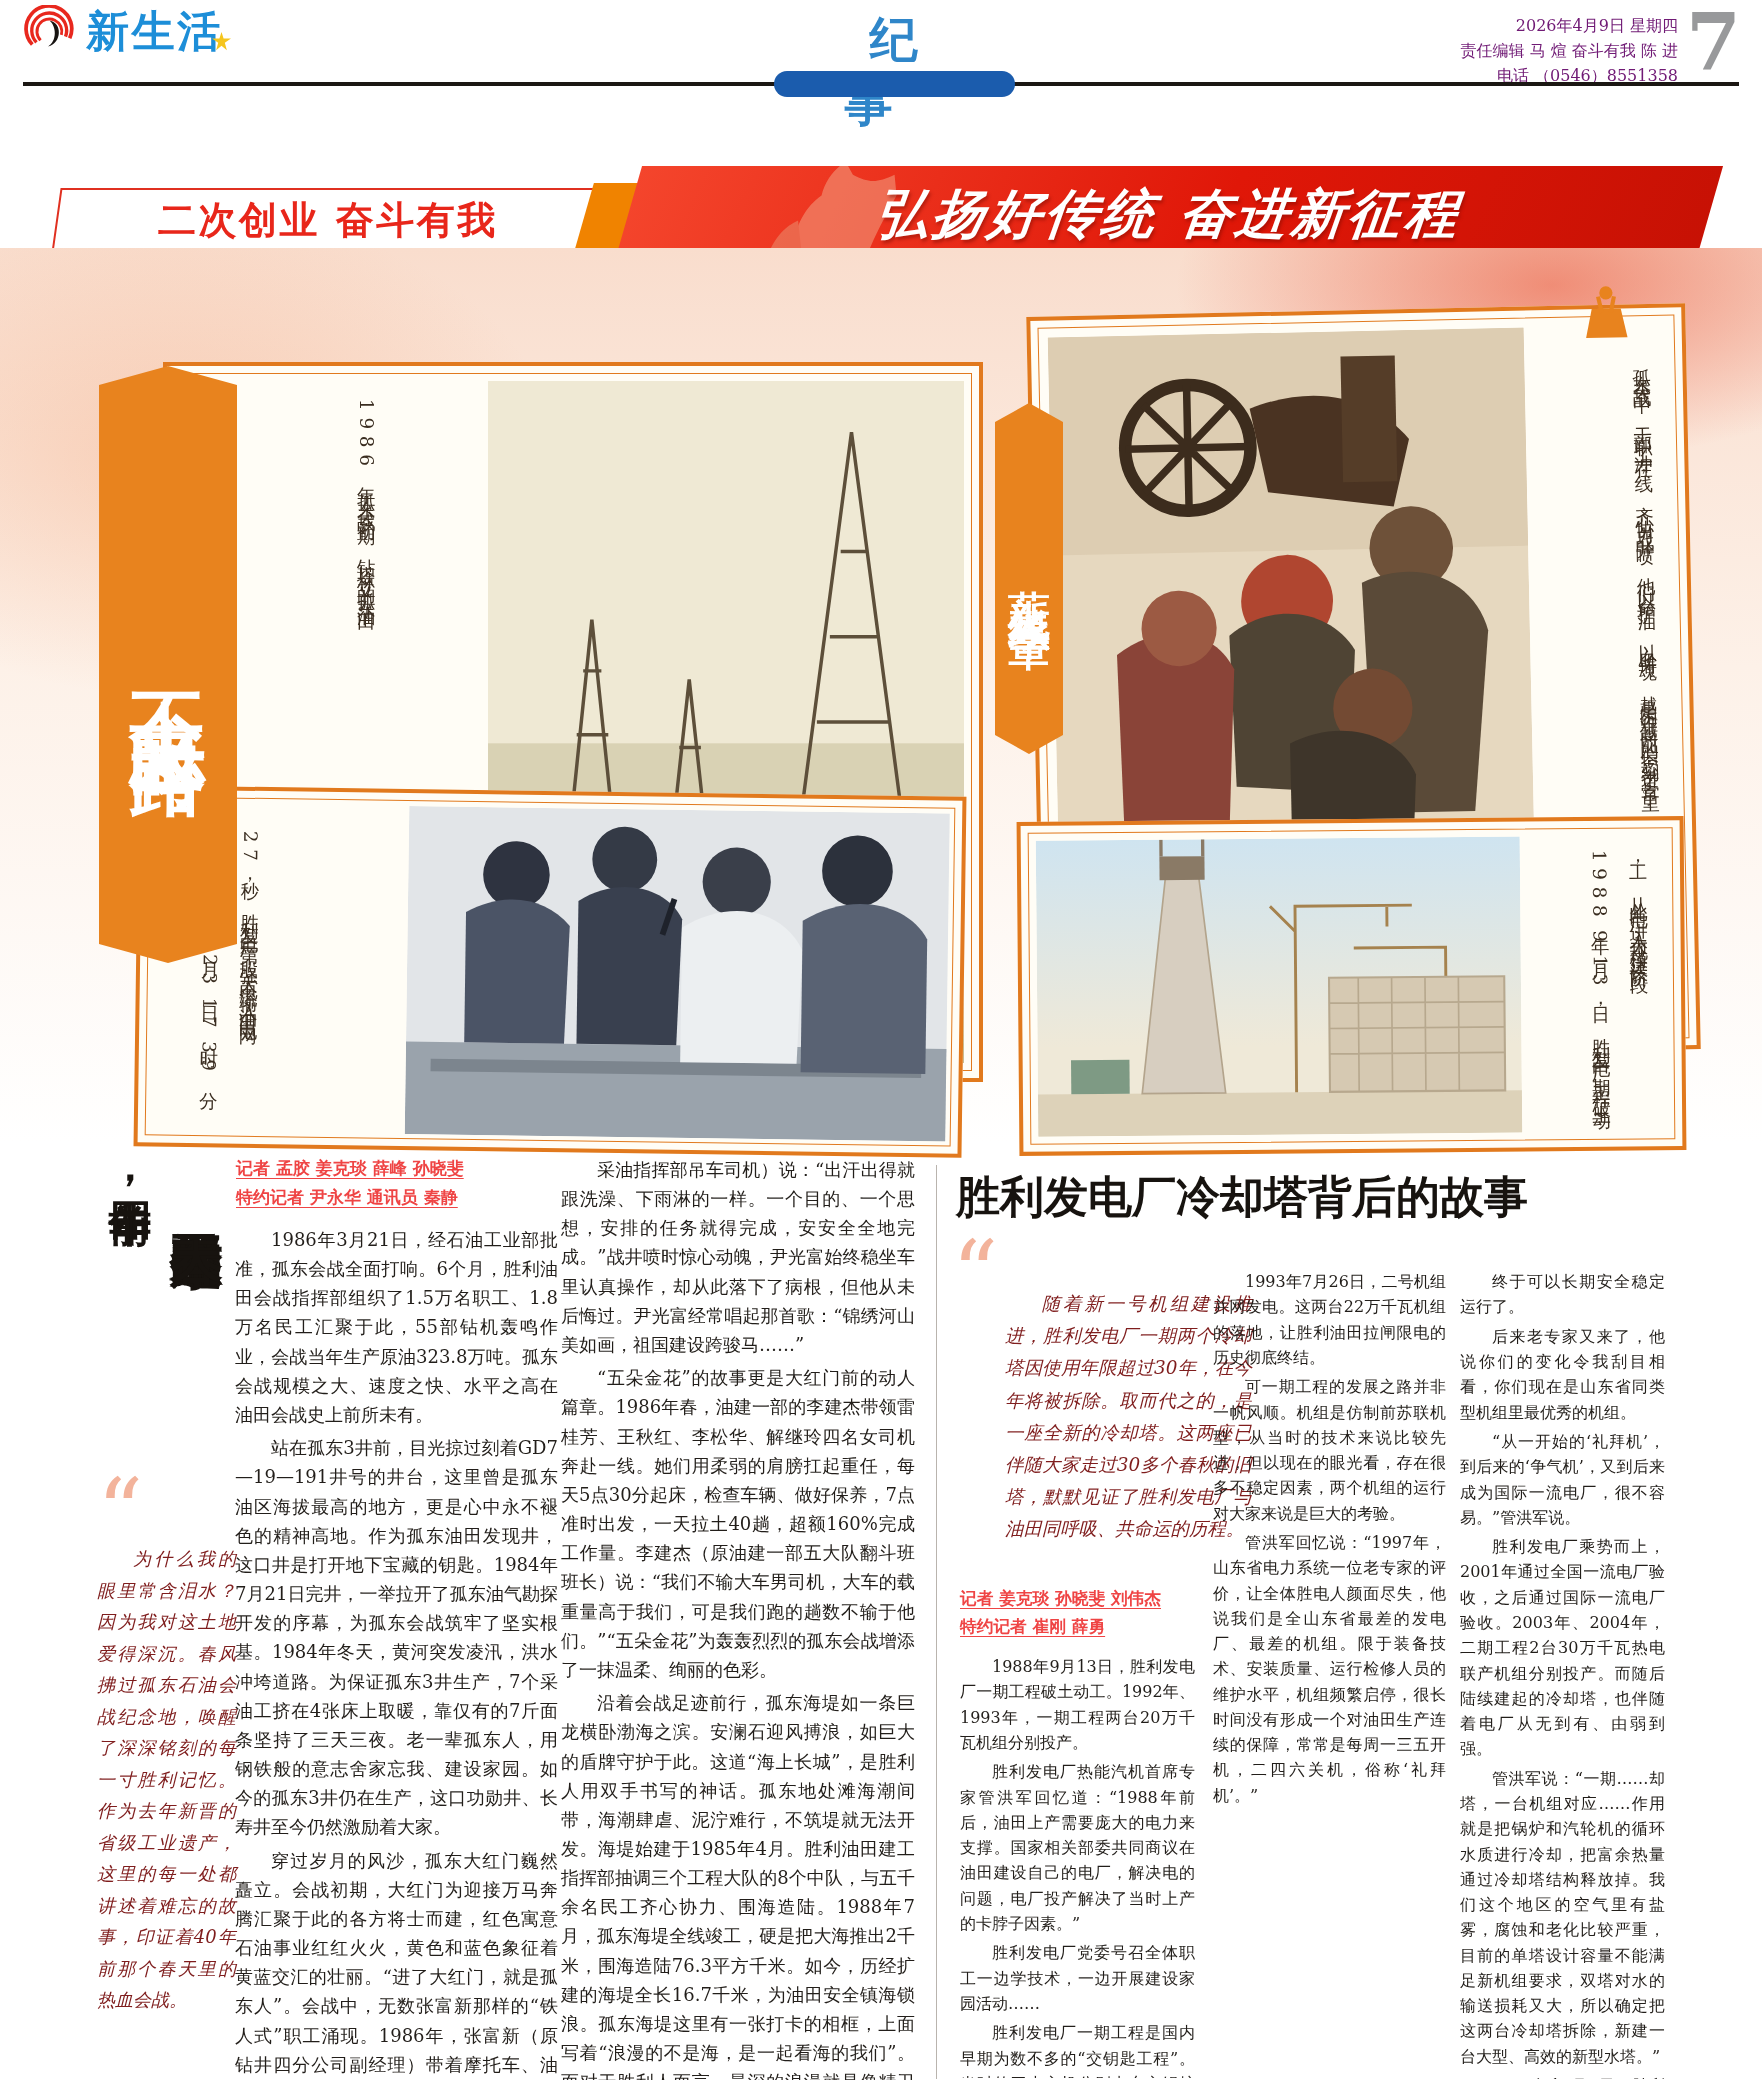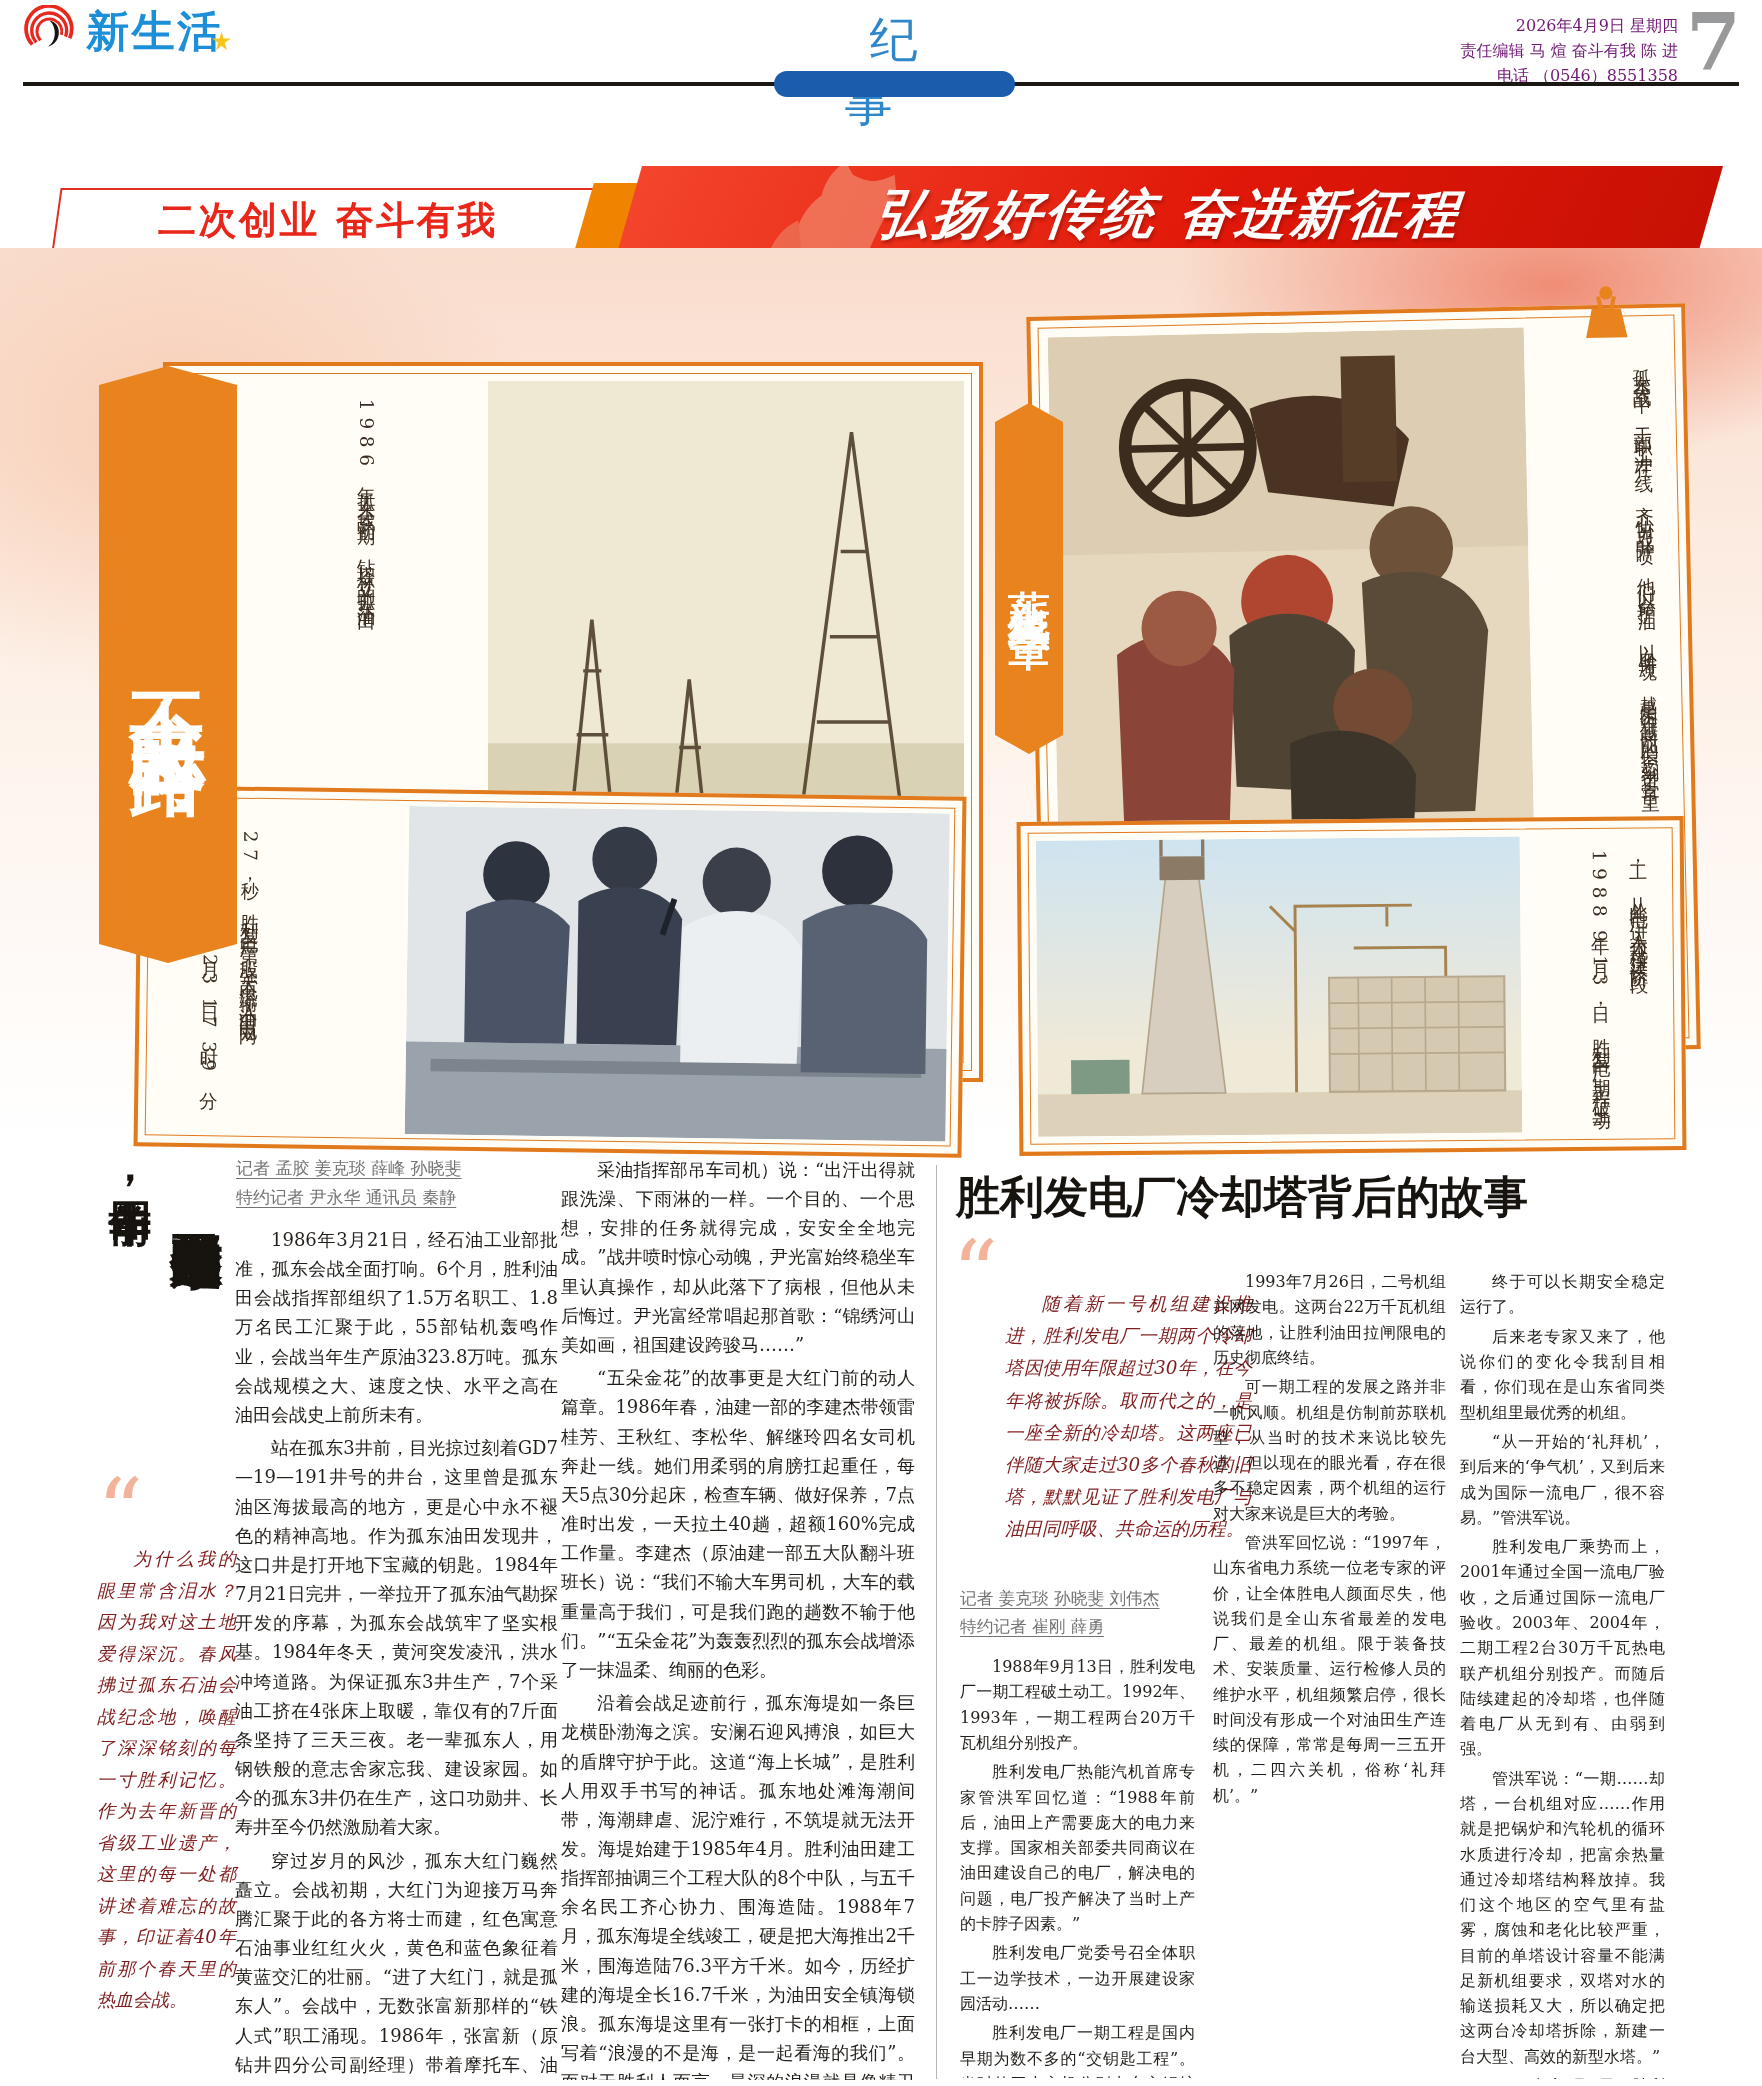--- a/index.html
+++ b/index.html
@@ -5,21 +5,21 @@
   html,body{margin:0;padding:0;}
   body{width:1763px;height:2510px;position:relative;background:#ffffff;
        font-family:"DejaVu Serif","Liberation Serif",serif;color:#221e1a;overflow:hidden;}
   .abs{position:absolute;}
   p{margin:0 0 4.2px 0;text-indent:2em;}
   
   .masthead{left:24px;top:3.3px;height:58px;display:flex;align-items:center;gap:8.3px;}
   .masthead-text{font-family:"DejaVu Sans","Liberation Sans",sans-serif;font-weight:900;
        font-size:43px;color:#1d8ed8;letter-spacing:2.5px;}
   .section-title{left:735px;top:7.5px;width:317px;text-align:center;font-size:48px;
-       color:#2f86c9;font-weight:400;letter-spacing:50px;text-indent:50px;}
+       color:#2f86c9;font-weight:700;letter-spacing:50px;text-indent:50px;}
   .header-meta{left:1277px;top:14px;width:401px;text-align:right;font-size:16px;line-height:1.55;color:#701a75;}
   .page-num{left:1686px;top:2.5px;font-size:79px;color:#98999b;font-weight:700;line-height:1;}
   .header-rule{left:23px;top:82px;width:1716px;height:3.8px;background:#1b1713;}
   .header-pill{left:774px;top:71px;width:241px;height:26px;background:#1b5cad;border-radius:13.4px;}
   
   .banner-left{left:56px;top:188px;width:539px;height:61px;background:#fff;border:2.9px solid #e03020;
        transform:skewX(-8deg);display:flex;align-items:center;justify-content:center;}
   .banner-left span{transform:skewX(8deg);font-family:"DejaVu Sans","Liberation Sans",sans-serif;
        font-weight:900;font-size:38px;color:#e8261a;letter-spacing:2.5px;white-space:nowrap;}
   .banner-orange{left:584px;top:183px;width:90px;height:69px;background:#f08300;transform:skewX(-16deg);}
@@ -49,21 +49,21 @@
        font-family:"DejaVu Sans","Liberation Sans",sans-serif;}
   .ribbon1{left:99px;top:366px;width:138px;height:597px;}
   .ribbon1 span{font-size:76px;letter-spacing:12.5px;}
   .ribbon2{left:995px;top:403px;width:68px;height:351px;}
   .ribbon2 span{font-size:42px;letter-spacing:9.2px;}
   .pin{z-index:6;}
   
   .vtitle{writing-mode:vertical-rl;font-weight:700;color:#17130f;}
   .quote-mark{font-size:90px;color:#f3b39b;line-height:.7;font-family:"DejaVu Serif",serif;}
   .quote-text{font-style:italic;line-height:1.75;color:#7f1d1d;text-align:justify;}
-  .byline{font-weight:400;font-size:17px;line-height:1.7;color:#737373;}
+  .byline{font-weight:700;font-size:17px;line-height:1.7;color:#ef4444;}
   .byline div{text-decoration:underline;text-underline-offset:4.2px;text-decoration-thickness:1.3px;}
   .bodycol{font-size:18px;line-height:1.62;text-align:justify;overflow:hidden;}
   .bodycol.small{font-size:16px;line-height:1.58;}
   .divider-v{left:936px;top:1165px;width:1.3px;height:914px;background:#b9b4ae;}
   .a2-title{left:956px;top:1168px;width:710px;text-align:left;font-size:44px;font-weight:900;color:#17130f;}
   svg{display:block;}
 </style>
 </head>
 <body>
 

